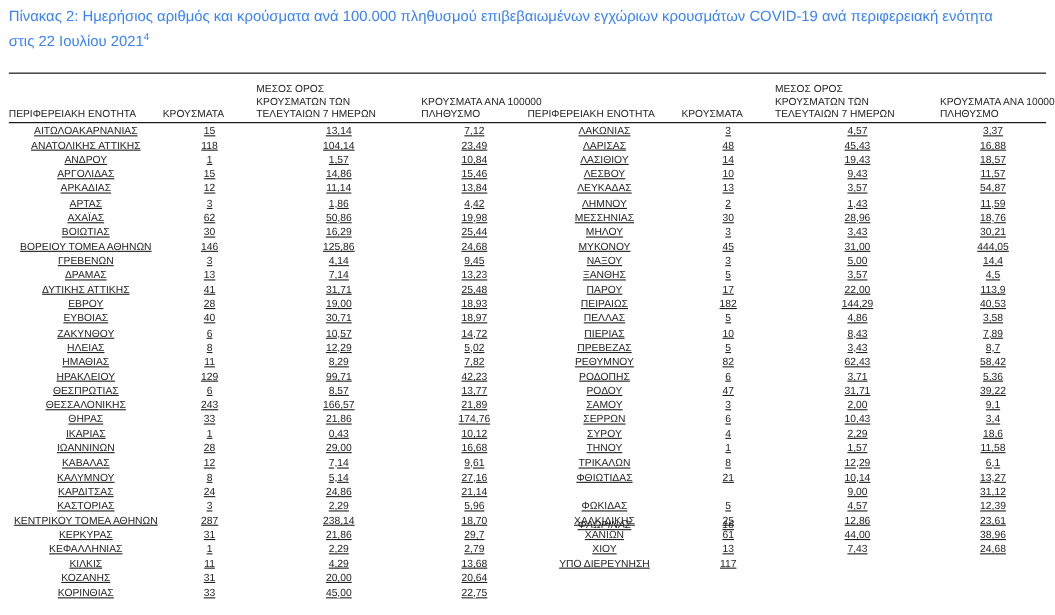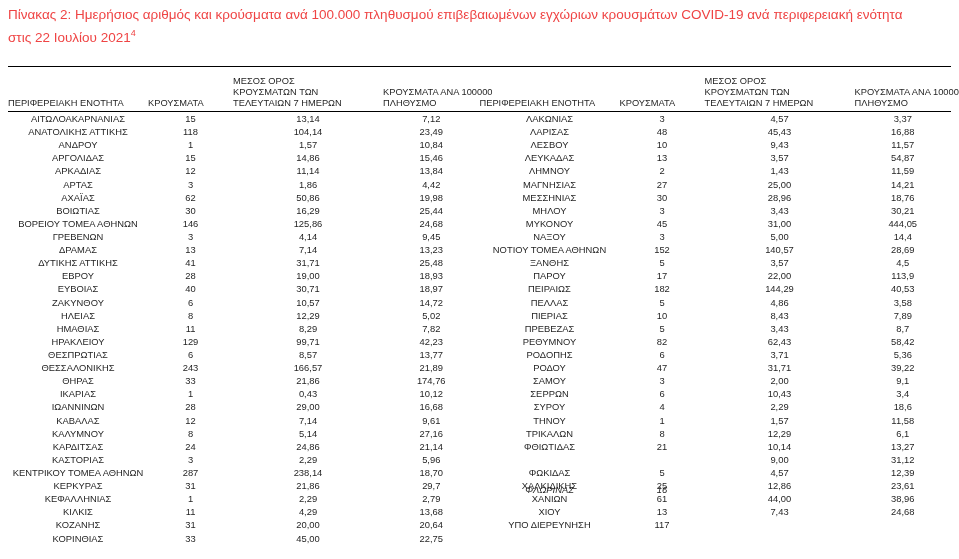--- a/index.html
+++ b/index.html
@@ -10,21 +10,21 @@
     color: #1f1f1f;
     font-family: "Liberation Sans", sans-serif;
     overflow: hidden;
     position: relative;
   }
   .doc-title {
     margin: 5px 8px 0 8px;
     max-width: 910px;
     font-size: 13.5px;
     line-height: 19px;
-    color: #ef4444;
+    color: #3b82f6;
   }
   .doc-title sup { font-size: 9px; }
 
   .covid-table {
     position: absolute;
     left: 8px; top: 66px;
     width: 943px;
     border-top: 1.6px solid #000;
   }
   .thead {
@@ -41,21 +41,21 @@
   .th {
     display: flex; flex-direction: column;
     justify-content: flex-end; align-items: flex-start;
     height: 100%;
     font-size: 9.3px; line-height: 11px;
     padding-bottom: 2px;
     text-align: center;
   }
   .th .hline { white-space: nowrap; }
 
-  .tbody { display: flex; height: 447px; overflow: hidden; }
+  .tbody { display: flex; height: 447px; overflow: hidden; text-decoration: underline; }
   .trow {
     display: grid;
     grid-template-columns: 140px 85px 150px 96.5px;
     height: 13.12px;
   }
   .cell {
     font-size: 9.4px;
     line-height: 13.12px;
     text-align: center;
     white-space: nowrap;
@@ -317,44 +317,44 @@
             <div class="cell c2">4,57</div>
             <div class="cell c3">3,37</div>
           </div>
           <div class="trow">
             <div class="cell c0">ΛΑΡΙΣΑΣ</div>
             <div class="cell c1">48</div>
             <div class="cell c2">45,43</div>
             <div class="cell c3">16,88</div>
           </div>
           <div class="trow">
+            <div class="cell c0">ΛΑΣΙΘΙΟΥ</div>
+            <div class="cell c1">14</div>
+            <div class="cell c2">19,43</div>
+            <div class="cell c3">18,57</div>
+          </div>
+          <div class="trow">
             <div class="cell c0">ΛΕΣΒΟΥ</div>
             <div class="cell c1">10</div>
             <div class="cell c2">9,43</div>
             <div class="cell c3">11,57</div>
           </div>
           <div class="trow">
             <div class="cell c0">ΛΕΥΚΑΔΑΣ</div>
             <div class="cell c1">13</div>
             <div class="cell c2">3,57</div>
             <div class="cell c3">54,87</div>
           </div>
           <div class="trow">
             <div class="cell c0">ΛΗΜΝΟΥ</div>
             <div class="cell c1">2</div>
             <div class="cell c2">1,43</div>
             <div class="cell c3">11,59</div>
           </div>
           <div class="trow">
-            <div class="cell c0">ΜΑΓΝΗΣΙΑΣ</div>
-            <div class="cell c1">27</div>
-            <div class="cell c2">25,00</div>
-            <div class="cell c3">14,21</div>
-          </div>
-          <div class="trow">
             <div class="cell c0">ΜΕΣΣΗΝΙΑΣ</div>
             <div class="cell c1">30</div>
             <div class="cell c2">28,96</div>
             <div class="cell c3">18,76</div>
           </div>
           <div class="trow">
             <div class="cell c0">ΜΗΛΟΥ</div>
             <div class="cell c1">3</div>
             <div class="cell c2">3,43</div>
             <div class="cell c3">30,21</div>
@@ -363,26 +363,20 @@
             <div class="cell c0">ΜΥΚΟΝΟΥ</div>
             <div class="cell c1">45</div>
             <div class="cell c2">31,00</div>
             <div class="cell c3">444,05</div>
           </div>
           <div class="trow">
             <div class="cell c0">ΝΑΞΟΥ</div>
             <div class="cell c1">3</div>
             <div class="cell c2">5,00</div>
             <div class="cell c3">14,4</div>
-          </div>
-          <div class="trow">
-            <div class="cell c0">ΝΟΤΙΟΥ ΤΟΜΕΑ ΑΘΗΝΩΝ</div>
-            <div class="cell c1">152</div>
-            <div class="cell c2">140,57</div>
-            <div class="cell c3">28,69</div>
           </div>
           <div class="trow">
             <div class="cell c0">ΞΑΝΘΗΣ</div>
             <div class="cell c1">5</div>
             <div class="cell c2">3,57</div>
             <div class="cell c3">4,5</div>
           </div>
           <div class="trow">
             <div class="cell c0">ΠΑΡΟΥ</div>
             <div class="cell c1">17</div>

